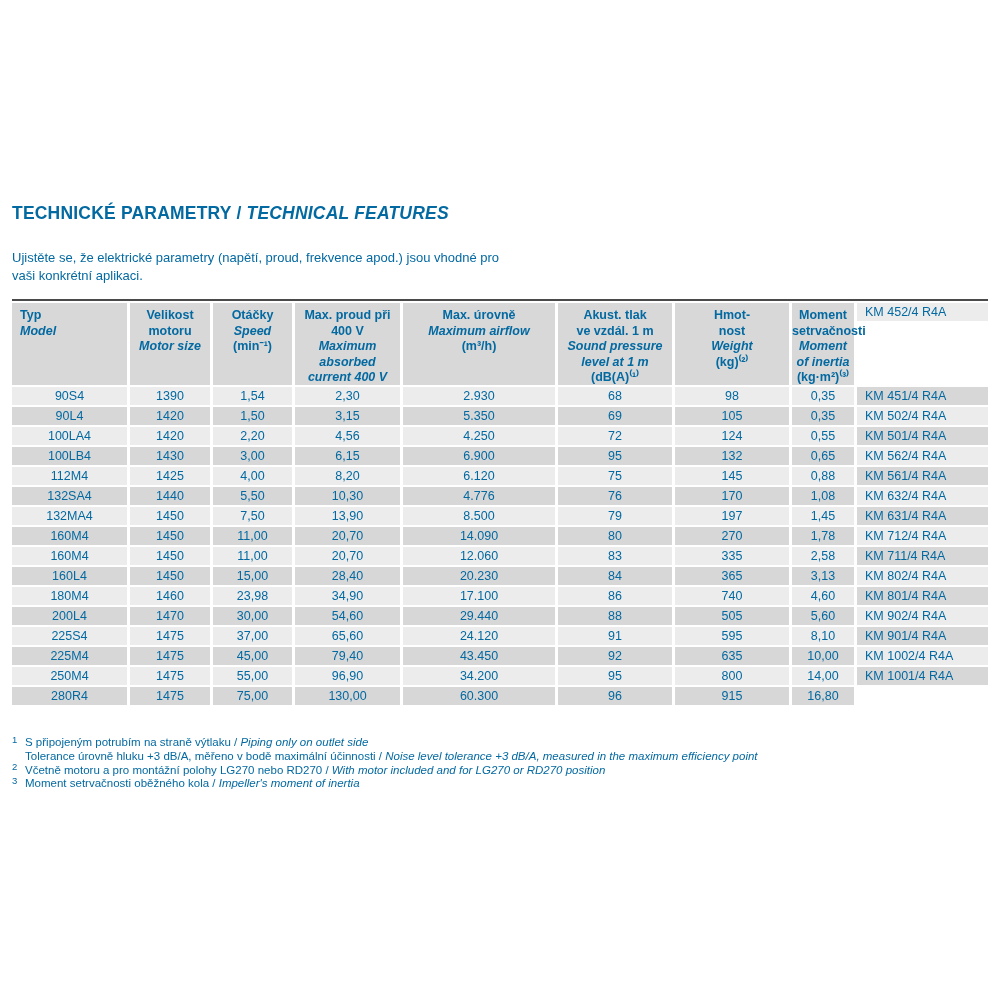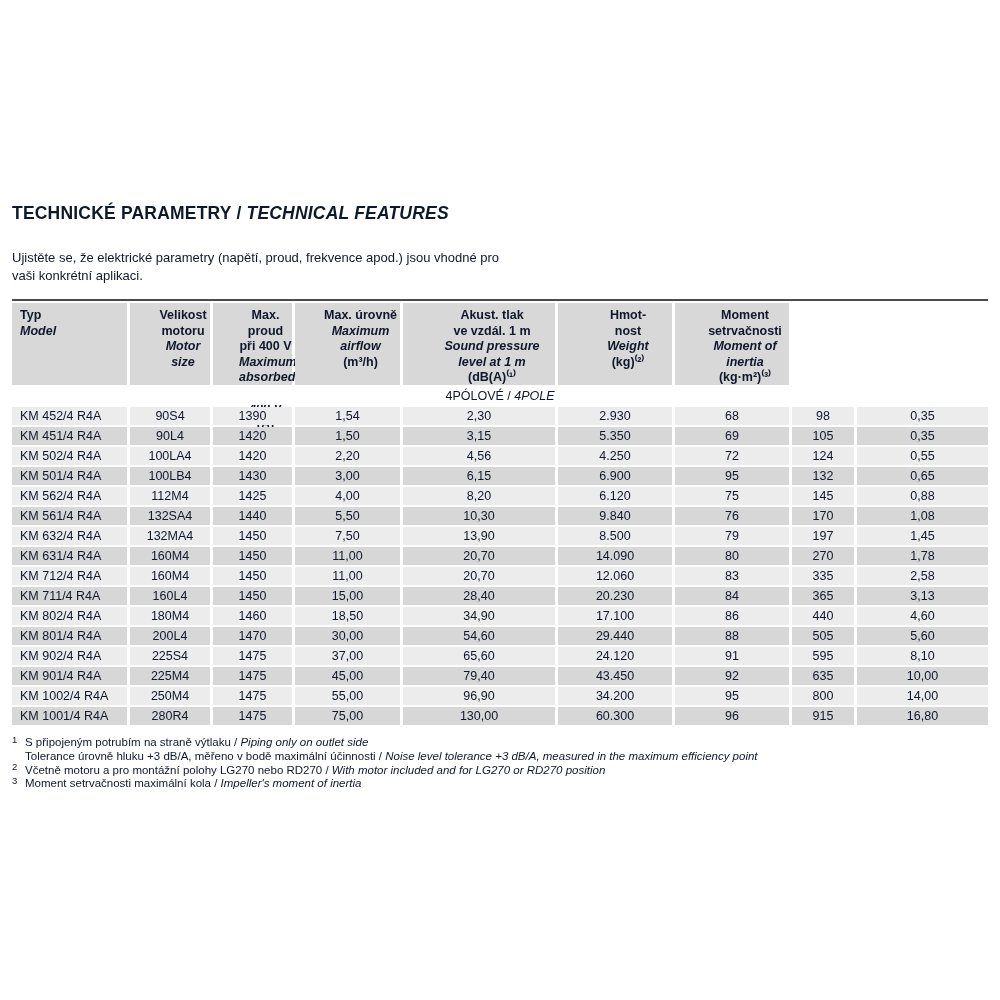--- a/index.html
+++ b/index.html
@@ -1,37 +1,37 @@
 <!DOCTYPE html>
 <html><head>
 <meta charset="utf-8">
 <style>
   html,body{margin:0;padding:0;background:#ffffff;}
   .page{
     position:relative;width:1000px;height:1000px;background:#ffffff;overflow:hidden;
-    font-family:"Liberation Sans", sans-serif;color:#0f172a;
+    font-family:"Liberation Sans", sans-serif;color:#0369a1;
   }
   .it{font-style:italic;}
   .title{
     position:absolute;left:12px;top:203px;margin:0;
     font-size:17.5px;font-weight:bold;letter-spacing:.2px;white-space:nowrap;
   }
   .intro{position:absolute;top:241px;margin:0;font-size:13px;line-height:18px;}
   .intro-cz{left:12px;width:492px;margin-top:8px;}
   .intro-en{left:519px;width:474px;font-style:italic;}
   .toprule{position:absolute;left:12px;top:299px;width:976px;height:2px;background:#4a4a4a;}
   .features-table{
     position:absolute;left:12px;top:303px;width:976px;
     display:grid;
     grid-template-columns:115px 80px 79px 105px 152px 114px 114px 62px 131px;
     column-gap:3px;row-gap:2px;
   }
   .hcell{
     background:#d8d8d8;height:77px;padding-top:5px;
-    text-align:center;font-weight:bold;font-size:12.5px;line-height:15.5px;padding-left:26px;
+    text-align:center;font-weight:bold;font-size:12.5px;line-height:15.5px;
   }
   .hline-en{font-style:italic;}
   .section-row{
     grid-column:1 / -1;background:#ffffff;height:18px;line-height:19px;
     text-align:center;font-size:12.5px;
   }
   .cell{height:18px;line-height:18.5px;font-size:12.5px;text-align:center;}
   .cell.light{background:#ececec;}
   .cell.dark{background:#d7d7d7;}
   .leftal{text-align:left;padding-left:8px;}
@@ -54,20 +54,25 @@
       <div class="hcell leftal">
         <div class="hline-cz">Typ</div>
         <div class="hline-en">Model</div>
       </div>
       <div class="hcell">
         <div class="hline-cz">Velikost</div>
         <div class="hline-cz">motoru</div>
         <div class="hline-en">Motor size</div>
       </div>
       <div class="hcell">
+        <div class="hline-cz">Otáčky</div>
+        <div class="hline-en">Speed</div>
+        <div class="hline-unit">(min⁻¹)</div>
+      </div>
+      <div class="hcell">
         <div class="hline-cz">Max. proud při 400 V</div>
         <div class="hline-en">Maximum absorbed</div>
         <div class="hline-en">current 400 V</div>
         <div class="hline-unit">(A)</div>
       </div>
       <div class="hcell">
         <div class="hline-cz">Max. úrovně</div>
         <div class="hline-en">Maximum airflow</div>
         <div class="hline-unit">(m³/h)</div>
       </div>
@@ -83,21 +88,20 @@
         <div class="hline-cz">nost</div>
         <div class="hline-en">Weight</div>
         <div class="hline-unit">(kg)⁽²⁾</div>
       </div>
       <div class="hcell">
         <div class="hline-cz">Moment</div>
         <div class="hline-cz">setrvačnosti</div>
         <div class="hline-en">Moment of inertia</div>
         <div class="hline-unit">(kg·m²)⁽³⁾</div>
       </div>
-      <div class="section-row"><span>4PÓLOVÉ / </span><span class="it">4POLE</span></div>
       <div class="cell light leftal">KM 452/4 R4A</div>
       <div class="cell light">90S4</div>
       <div class="cell light">1390</div>
       <div class="cell light">1,54</div>
       <div class="cell light">2,30</div>
       <div class="cell light">2.930</div>
       <div class="cell light">68</div>
       <div class="cell light">98</div>
       <div class="cell light">0,35</div>
       <div class="cell dark leftal">KM 451/4 R4A</div>
@@ -134,21 +138,21 @@
       <div class="cell light">8,20</div>
       <div class="cell light">6.120</div>
       <div class="cell light">75</div>
       <div class="cell light">145</div>
       <div class="cell light">0,88</div>
       <div class="cell dark leftal">KM 561/4 R4A</div>
       <div class="cell dark">132SA4</div>
       <div class="cell dark">1440</div>
       <div class="cell dark">5,50</div>
       <div class="cell dark">10,30</div>
-      <div class="cell dark">9.840</div>
+      <div class="cell dark">4.776</div>
       <div class="cell dark">76</div>
       <div class="cell dark">170</div>
       <div class="cell dark">1,08</div>
       <div class="cell light leftal">KM 632/4 R4A</div>
       <div class="cell light">132MA4</div>
       <div class="cell light">1450</div>
       <div class="cell light">7,50</div>
       <div class="cell light">13,90</div>
       <div class="cell light">8.500</div>
       <div class="cell light">79</div>
@@ -177,25 +181,25 @@
       <div class="cell dark">1450</div>
       <div class="cell dark">15,00</div>
       <div class="cell dark">28,40</div>
       <div class="cell dark">20.230</div>
       <div class="cell dark">84</div>
       <div class="cell dark">365</div>
       <div class="cell dark">3,13</div>
       <div class="cell light leftal">KM 802/4 R4A</div>
       <div class="cell light">180M4</div>
       <div class="cell light">1460</div>
-      <div class="cell light">18,50</div>
+      <div class="cell light">23,98</div>
       <div class="cell light">34,90</div>
       <div class="cell light">17.100</div>
       <div class="cell light">86</div>
-      <div class="cell light">440</div>
+      <div class="cell light">740</div>
       <div class="cell light">4,60</div>
       <div class="cell dark leftal">KM 801/4 R4A</div>
       <div class="cell dark">200L4</div>
       <div class="cell dark">1470</div>
       <div class="cell dark">30,00</div>
       <div class="cell dark">54,60</div>
       <div class="cell dark">29.440</div>
       <div class="cell dark">88</div>
       <div class="cell dark">505</div>
       <div class="cell dark">5,60</div>
@@ -234,15 +238,15 @@
       <div class="cell dark">60.300</div>
       <div class="cell dark">96</div>
       <div class="cell dark">915</div>
       <div class="cell dark">16,80</div>
     </div>
 
   <div class="footnotes">
       <div class="fnote"><span class="fmark">1</span><span class="fcz">S připojeným potrubím na straně výtlaku / </span><span class="fen">Piping only on outlet side</span></div>
       <div class="fnote"><span class="fmark"></span><span class="fcz">Tolerance úrovně hluku +3 dB/A, měřeno v bodě maximální účinnosti / </span><span class="fen">Noise level tolerance +3 dB/A, measured in the maximum efficiency point</span></div>
       <div class="fnote"><span class="fmark">2</span><span class="fcz">Včetně motoru a pro montážní polohy LG270 nebo RD270 / </span><span class="fen">With motor included and for LG270 or RD270 position</span></div>
-      <div class="fnote"><span class="fmark">3</span><span class="fcz">Moment setrvačnosti maximální kola / </span><span class="fen">Impeller's moment of inertia</span></div>
+      <div class="fnote"><span class="fmark">3</span><span class="fcz">Moment setrvačnosti oběžného kola / </span><span class="fen">Impeller's moment of inertia</span></div>
     </div>
 </div>
 
 </body></html>

